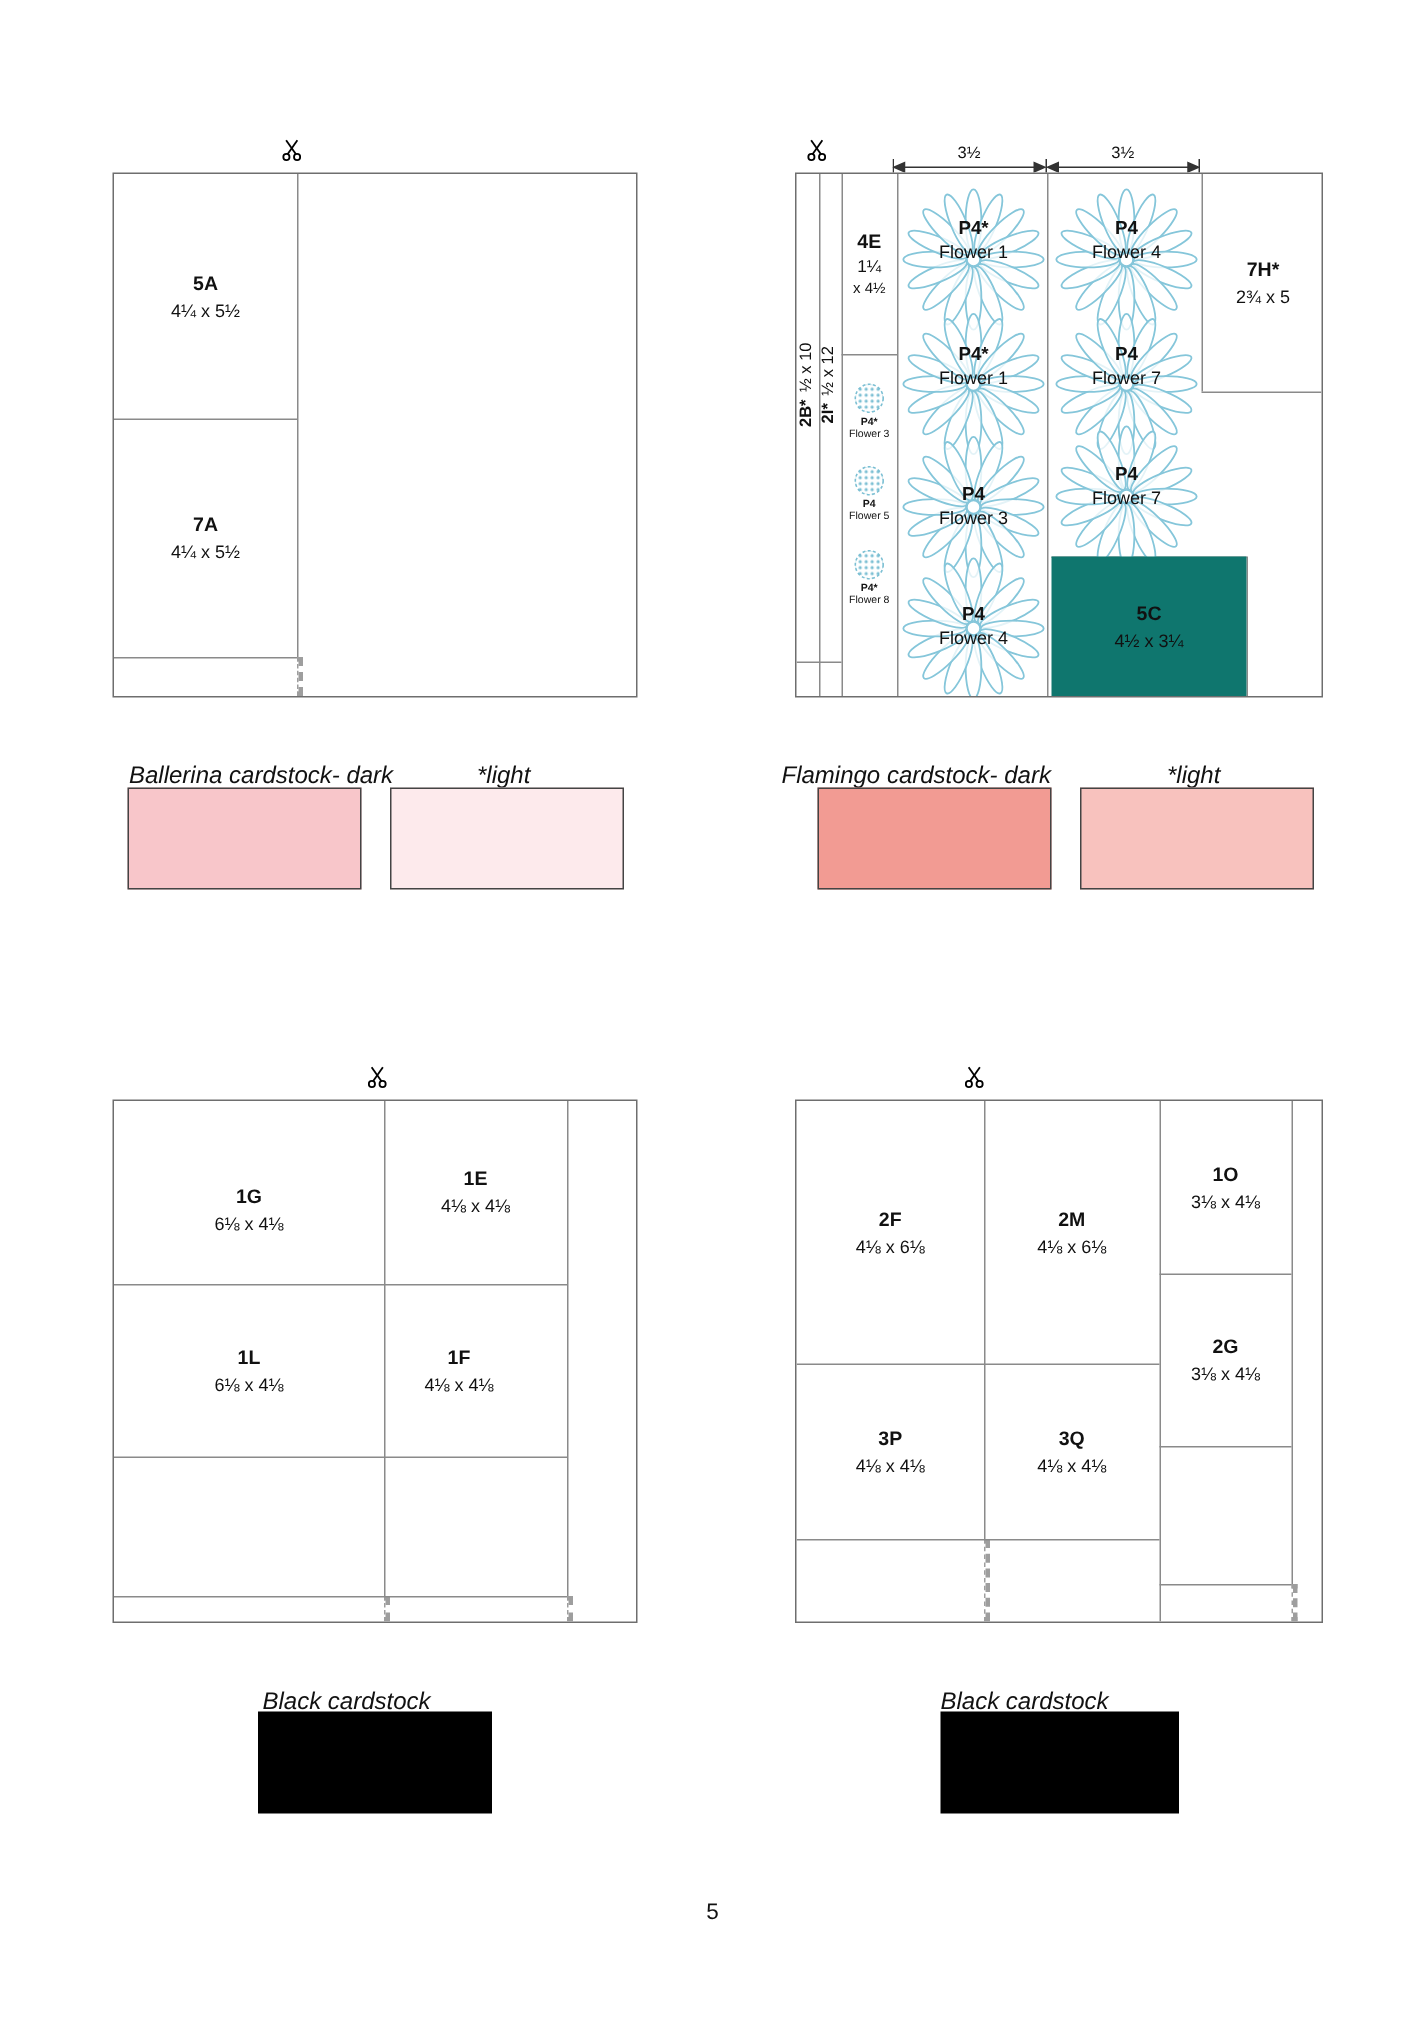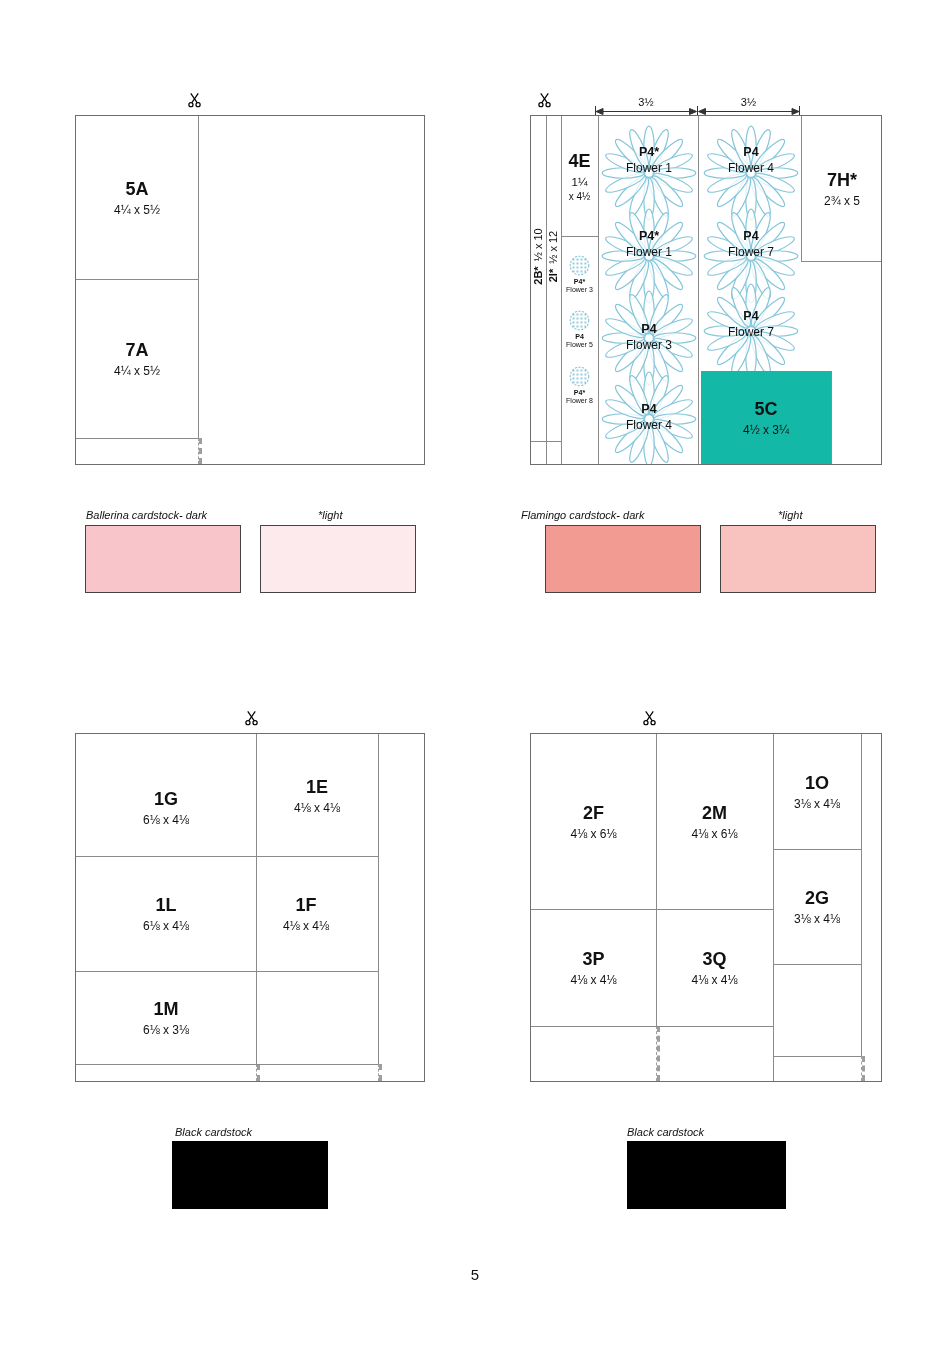--- a/index.html
+++ b/index.html
@@ -3,33 +3,33 @@
 <meta charset="utf-8">
 <style>
   * { margin:0; padding:0; box-sizing:border-box; }
   body { background:#fff; font-family:"Liberation Sans","DejaVu Sans",sans-serif; color:#1a1a1a; }
   .page { position:relative; width:950px; height:1345px; background:#ffffff; overflow:hidden; }
   .sheet { position:absolute; border:1px solid #6e6e6e; overflow:hidden; background:#fff; }
   .hl { position:absolute; height:0; border-top:1px solid #8a8a8a; }
   .vl { position:absolute; width:0; border-left:1px solid #8a8a8a; }
   .dash { border-style:dashed; border-color:#9e9e9e; }
   .cell { position:absolute; display:flex; flex-direction:column; align-items:center; justify-content:center; text-align:center; }
-  .pid { font-weight:bold; font-size:18px; line-height:1.45; color:#111; }
+  .pid { font-weight:bold; font-size:13px; line-height:1.45; color:#111; }
   .psize { font-size:12px; line-height:1.35; color:#111;text-align:right; }
   .scissors { position:absolute; }
   .flabel { position:absolute; text-align:center; font-size:12px; line-height:1.3; color:#111; }
   .flabel b { font-size:12.5px; }
   .daisy { position:absolute; }
   .smallflower { position:absolute; display:flex; flex-direction:column; align-items:center; }
   .sf-label { font-size:7px; line-height:1.2; text-align:center; color:#111; margin-top:1px; }
   .strip { position:absolute; transform:rotate(-90deg); text-align:center; white-space:nowrap; font-size:11px; line-height:15px; color:#111; }
   .strip span { margin-left:5px; }
   .dims { position:absolute; }
   .dim-label { position:absolute; top:0; font-size:11px; text-align:center; color:#111; }
-  .swatch-label { position:absolute; font-style:italic; font-size:11px; color:#111; }
+  .swatch-label { position:absolute; font-style:italic; font-size:16px; color:#111; }
   .swatch { position:absolute; border:1px solid #444; }
   .swatch.noborder { border:none; }
   .pagenum { position:absolute; left:0; width:100%; text-align:center; font-size:15px; color:#111; }
 </style>
 </head>
 <body>
 
 <svg width="0" height="0" style="position:absolute">
   <defs>
     <g id="daisy-sym" fill="#ffffff" fill-opacity="0.78" stroke="#85c6da" stroke-width="1.5">
@@ -219,21 +219,21 @@
     <div class="flabel" style="left:170px;top:192px;width:100px">
       <b>P4</b><br>
       <span>Flower 7</span>
     </div>
 
     <div class="cell" style="left:270px;top:0;width:82px;height:145px">
       <div class="pid">7H*</div>
       <div class="psize">2¾ x 5</div>
     </div>
 
-    <div class="cell" style="left:170px;top:255px;width:130px;height:93px;background:#14b8a6">
+    <div class="cell" style="left:170px;top:255px;width:130px;height:93px;background:#0f766e">
       <div class="pid">5C</div>
       <div class="psize">4½ x 3¼</div>
     </div>
   </div>
 
   <div class="swatch-label" style="left:86px;top:509px">Ballerina cardstock- dark</div>
   <div class="swatch" style="left: 85px; top: 525px; width: 156px; height: 68px; background: rgb(248, 198, 202);"></div>
 
   <div class="swatch-label" style="left:318px;top:509px">*light</div>
   <div class="swatch" style="left: 260px; top: 525px; width: 156px; height: 68px; background: rgb(253, 234, 236);"></div>
@@ -261,24 +261,20 @@
       <div class="pid">1E</div>
       <div class="psize">4⅛ x 4⅛</div>
     </div>
     <div class="cell" style="left:0;top:122px;width:180px;height:115px">
       <div class="pid">1L</div>
       <div class="psize">6⅛ x 4⅛</div>
     </div>
     <div class="cell" style="left:169px;top:122px;width:122px;height:115px">
       <div class="pid">1F</div>
       <div class="psize">4⅛ x 4⅛</div>
-    </div>
-    <div class="cell" style="left:0;top:237px;width:180px;height:93px">
-      <div class="pid">1M</div>
-      <div class="psize">6⅛ x 3⅛</div>
     </div>
   </div>
 
   <div class="sheet" style="left:530px;top:733px;width:352px;height:349px">
     <div class="vl" style="left:125px;top:0;height:292px"></div>
     <div class="vl dash" style="left:125px;top:292px;height:55px"></div>
     <div class="vl" style="left:242px;top:0;height:347px"></div>
     <div class="vl" style="left:330px;top:0;height:322px"></div>
     <div class="vl dash" style="left:330px;top:322px;height:25px"></div>
     <div class="hl" style="left:0;top:175px;width:242px"></div>

